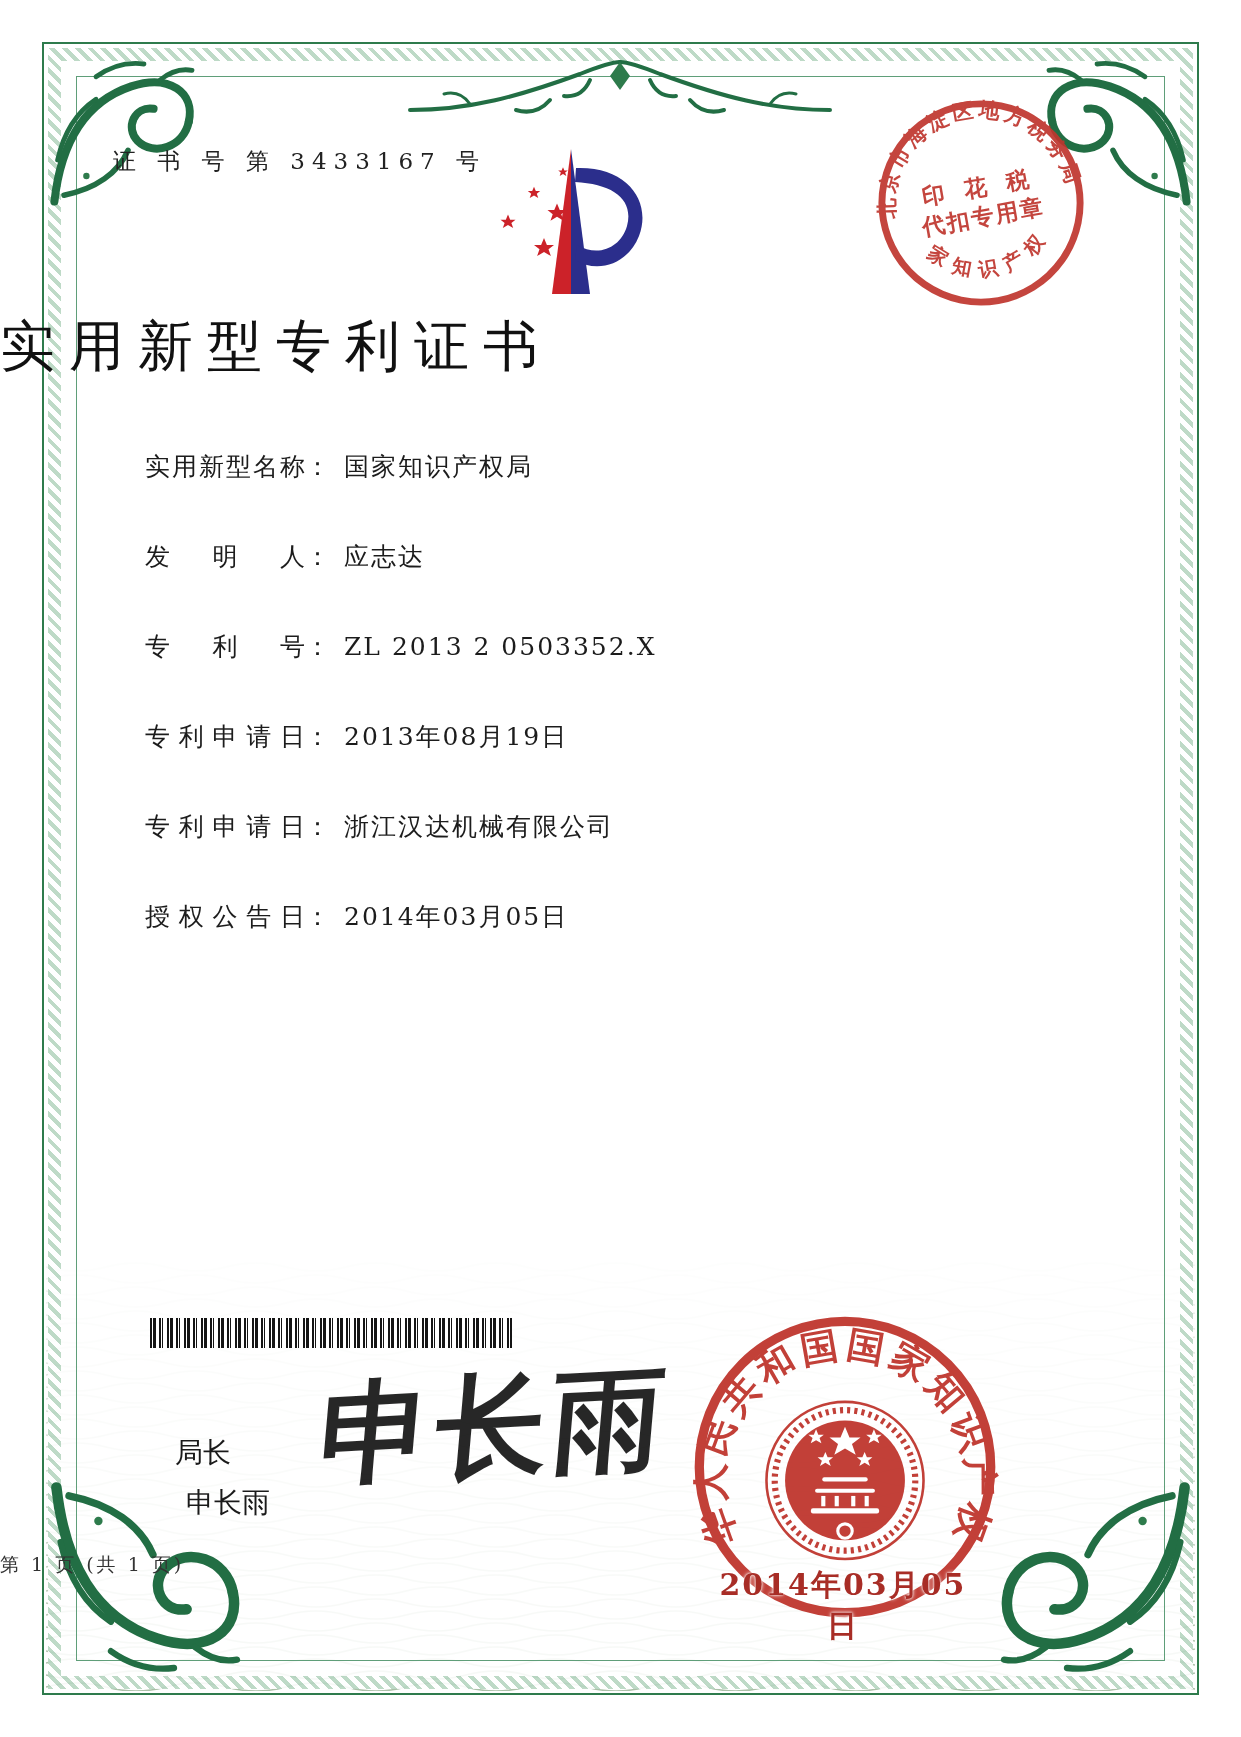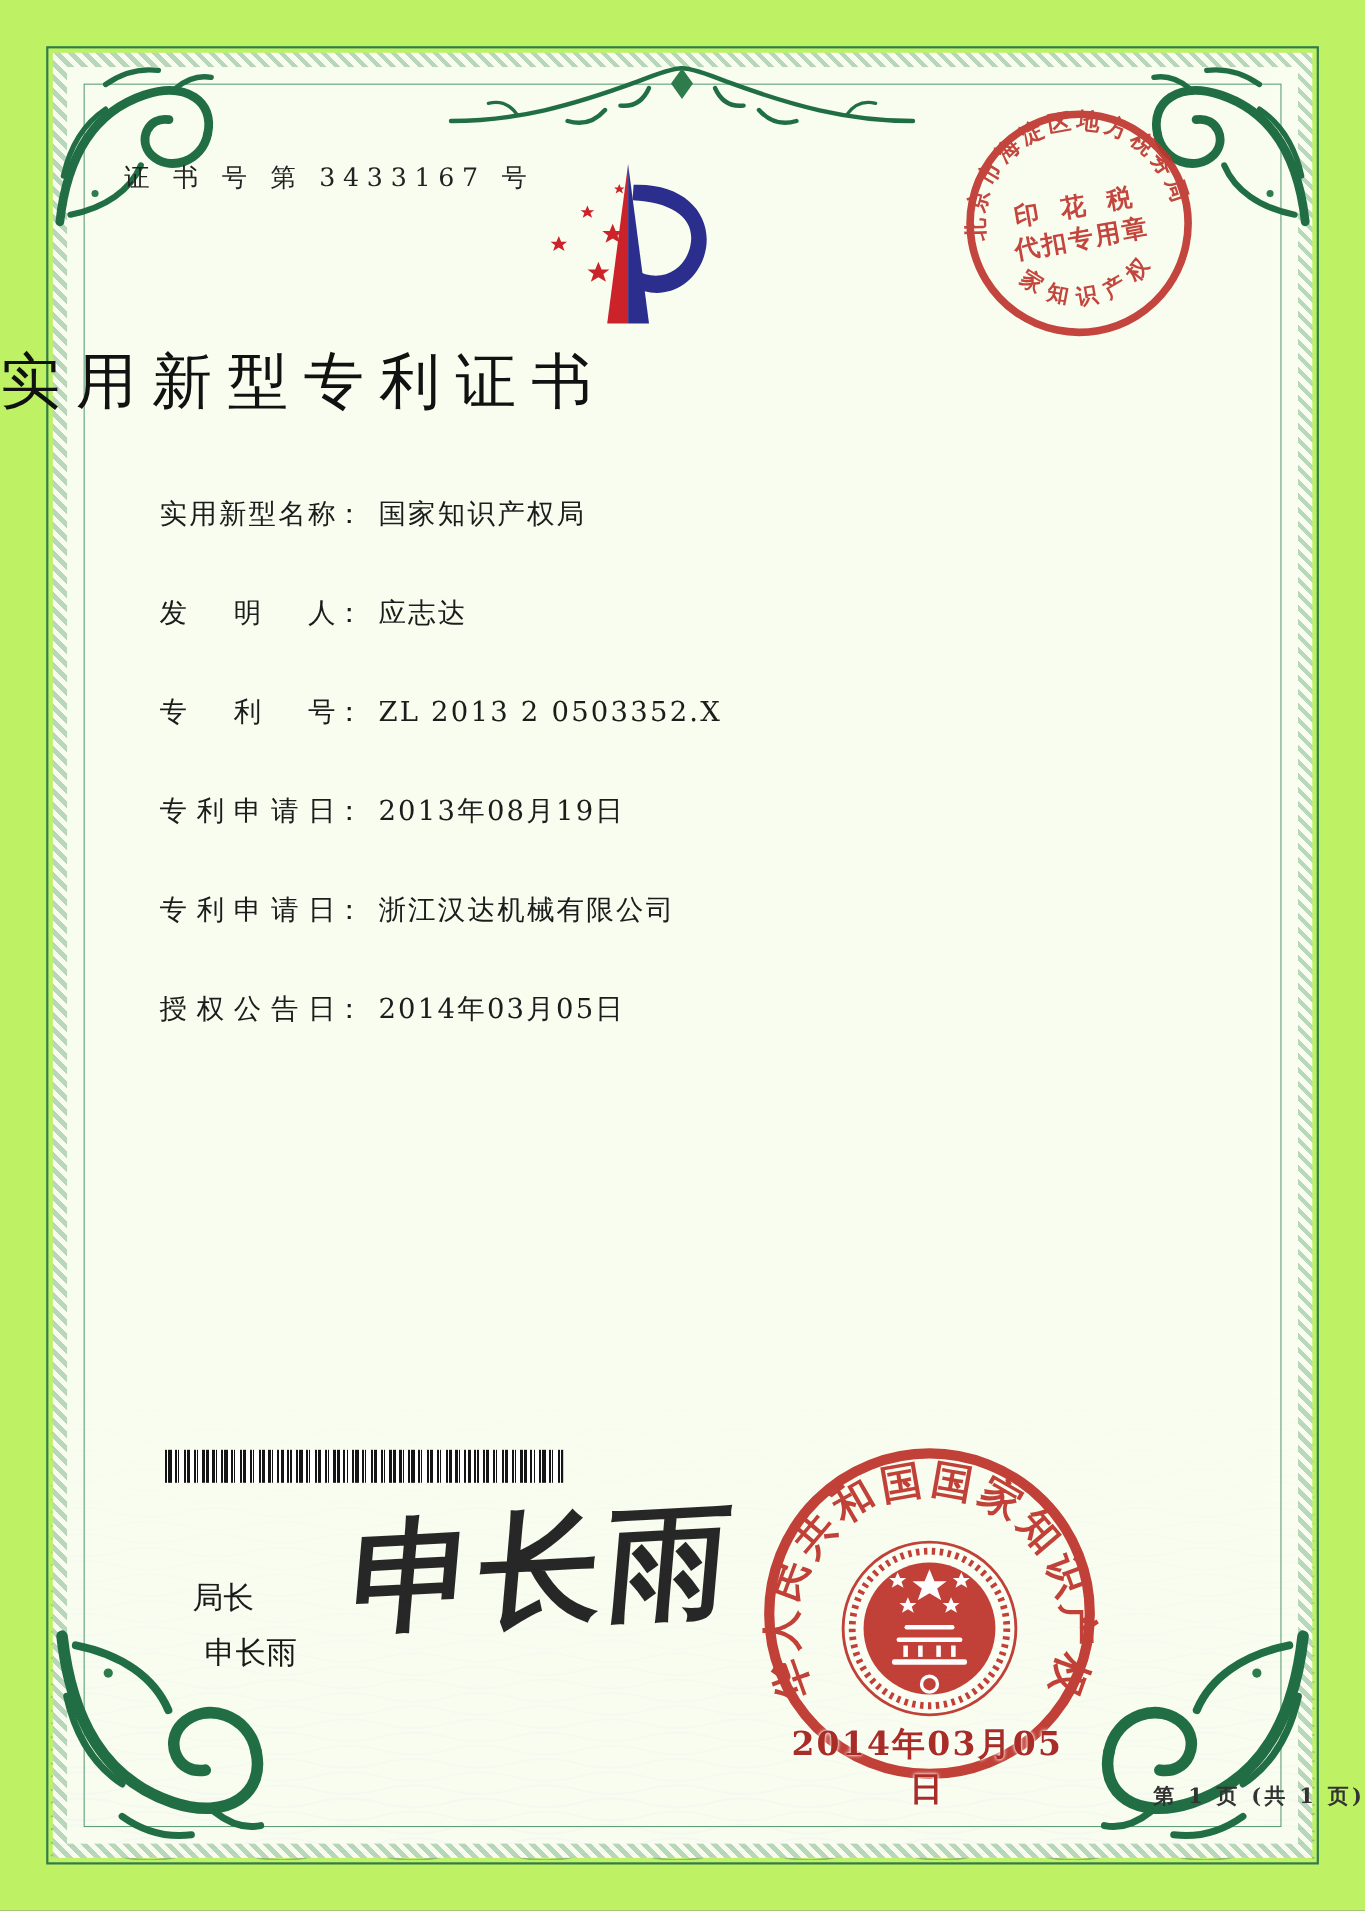--- a/index.html
+++ b/index.html
@@ -1,18 +1,18 @@
 <!DOCTYPE html>
 <html><head>
 <meta charset="utf-8">
 <style>
   html,body{margin:0;padding:0;background:#888;}
   .page{
     position:relative; width:1241px; height:1737px; margin:0 auto;
-    background:#bef264; overflow:hidden;
+    background:#ffffff; overflow:hidden;
     font-family:"DejaVu Serif","Liberation Serif",serif;
     color:#1c1c1c;
   }
   
   .frame-line-outer{position:absolute; inset:42px; border:2px solid #2e7b4c; pointer-events:none;}
   .frame-band{
     position:absolute; inset:48px; border:13px solid transparent; pointer-events:none;
     background:
       linear-gradient(#fff,#fff) padding-box,
       repeating-linear-gradient(45deg,#b7d6c2 0 4px,#ffffff 4px 9px) border-box;
@@ -58,21 +58,21 @@
     font-size:112px; font-weight:700; color:#151515;
     transform:rotate(-3deg) skewX(-8deg); letter-spacing:4px; opacity:.92;
     font-family:"DejaVu Serif",serif; white-space:nowrap;
   }
   .big-seal{position:absolute; left:690px; top:1312px; width:310px; height:310px; opacity:.95;}
   .seal-date{
     position:absolute; left:718px; top:1565px; width:250px; text-align:center;
     font-size:30px; font-weight:700; color:#a82d26; letter-spacing:2px;
     text-shadow:0 0 4px #fff,0 0 2px #fff;
   }
-  .footer{position:absolute; left:0; right:0; top:1620px; text-align:right; font-size:19px; color:#333; letter-spacing:3px;font-weight:bold;}
+  .footer{position:absolute; left:0; right:0; top:1552px; text-align:left; font-size:19px; color:#333; letter-spacing:3px;}
   .seal-red{fill:#bf362e;}
   .seal-red-t{fill:#bf362e; font-weight:bold;}
 </style>
 </head>
 <body>
 
 <div class="page">
 
   <svg id="waves" preserveAspectRatio="none" viewBox="0 0 1149 430">
       <path d="M0,6 q30,8 60,0 t60,0 t60,0 t60,0 t60,0 t60,0 t60,0 t60,0 t60,0 t60,0 t60,0 t60,0 t60,0 t60,0 t60,0 t60,0 t60,0 t60,0 t60,0 t60,0" fill="none" stroke="rgba(120,155,115,0.100)" stroke-width="1.6"></path>

